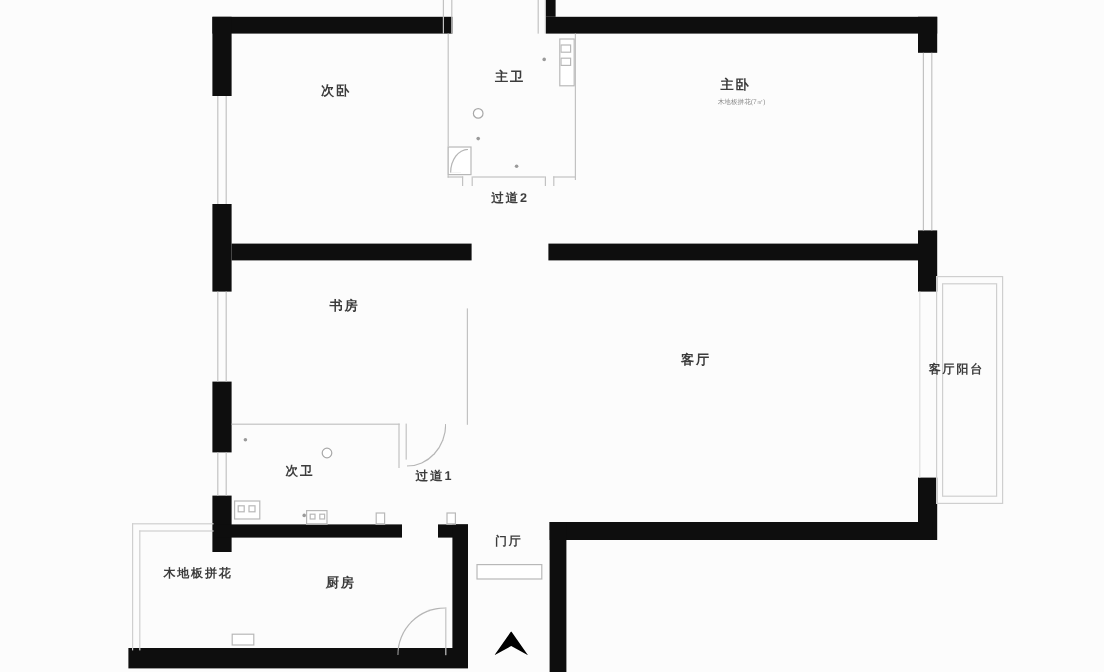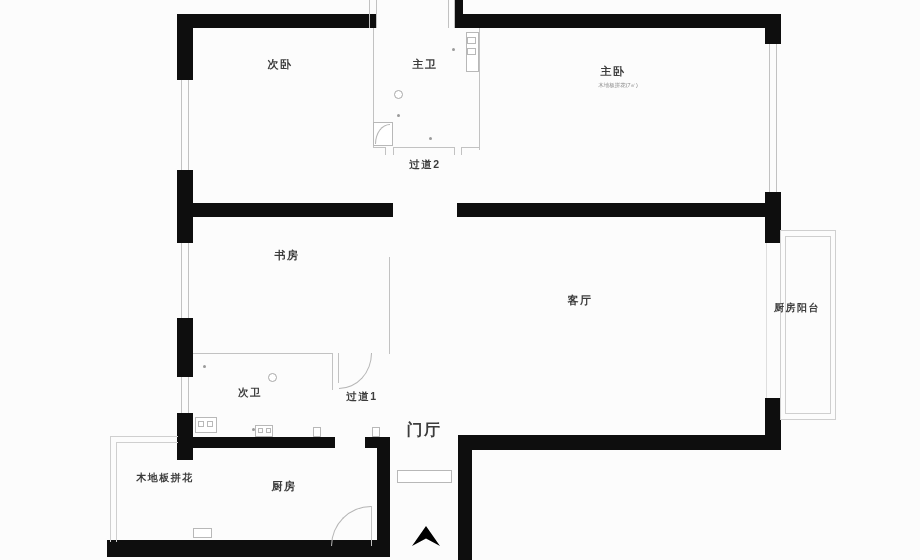--- a/index.html
+++ b/index.html
@@ -19,31 +19,31 @@
   .arc-br{border-bottom:1px solid #b5b5b5;border-right:1px solid #b5b5b5;border-bottom-right-radius:100% 100%}
   .arrow{background:#000;clip-path:polygon(50% 0,100% 100%,50% 62%,0 100%)}
   .lbl{position:absolute;transform:translate(-50%,-50%);color:#3c3c3c;font-weight:700;
        letter-spacing:1.5px;white-space:nowrap;z-index:6}
   .note{font-weight:400;color:#8a8a8a;letter-spacing:0}
 </style>
 </head>
 <body>
 
 <div id="plan">
-  <span class="lbl" style="left:280px;top:64px;font-size:11px">次卧</span>
+  <span class="lbl" style="left:280px;top:76px;font-size:11px">次卧</span>
   <span class="lbl" style="left:425px;top:64px;font-size:11px">主卫</span>
   <span class="lbl" style="left:613px;top:71px;font-size:11px">主卧</span>
   <span class="lbl note" style="left:618px;top:85px;font-size:5.5px">木地板拼花(7㎡)</span>
   <span class="lbl" style="left:425px;top:165px;font-size:10.5px">过道2</span>
   <span class="lbl" style="left:287px;top:255px;font-size:11px">书房</span>
   <span class="lbl" style="left:580px;top:300px;font-size:11px">客厅</span>
-  <span class="lbl" style="left:797px;top:308px;font-size:10px">厨房阳台</span>
+  <span class="lbl" style="left:797px;top:308px;font-size:10px">客厅阳台</span>
   <span class="lbl" style="left:250px;top:393px;font-size:10.5px">次卫</span>
   <span class="lbl" style="left:362px;top:397px;font-size:10.5px">过道1</span>
-  <span class="lbl" style="left:424px;top:430px;font-size:16px">门厅</span>
+  <span class="lbl" style="left:424px;top:451px;font-size:10px">门厅</span>
   <span class="lbl" style="left:165px;top:478px;font-size:10px">木地板拼花</span>
   <span class="lbl" style="left:284px;top:486px;font-size:11px">厨房</span>
 <div class="abs wall" style="left: 177px; top: 14px; width: 200px; height: 14px;"></div>
     <div class="abs wall" style="left: 455px; top: 14px; width: 326px; height: 14px;"></div>
     <div class="abs wall" style="left: 455px; top: 0px; width: 8px; height: 14px;"></div>
     <div class="abs wall" style="left: 177px; top: 14px; width: 16px; height: 66px;"></div>
     <div class="abs wall" style="left: 177px; top: 170px; width: 16px; height: 73px;"></div>
     <div class="abs wall" style="left: 177px; top: 318px; width: 16px; height: 59px;"></div>
     <div class="abs wall" style="left: 177px; top: 413px; width: 16px; height: 47px;"></div>
     <div class="abs wall" style="left: 765px; top: 14px; width: 16px; height: 30px;"></div>

